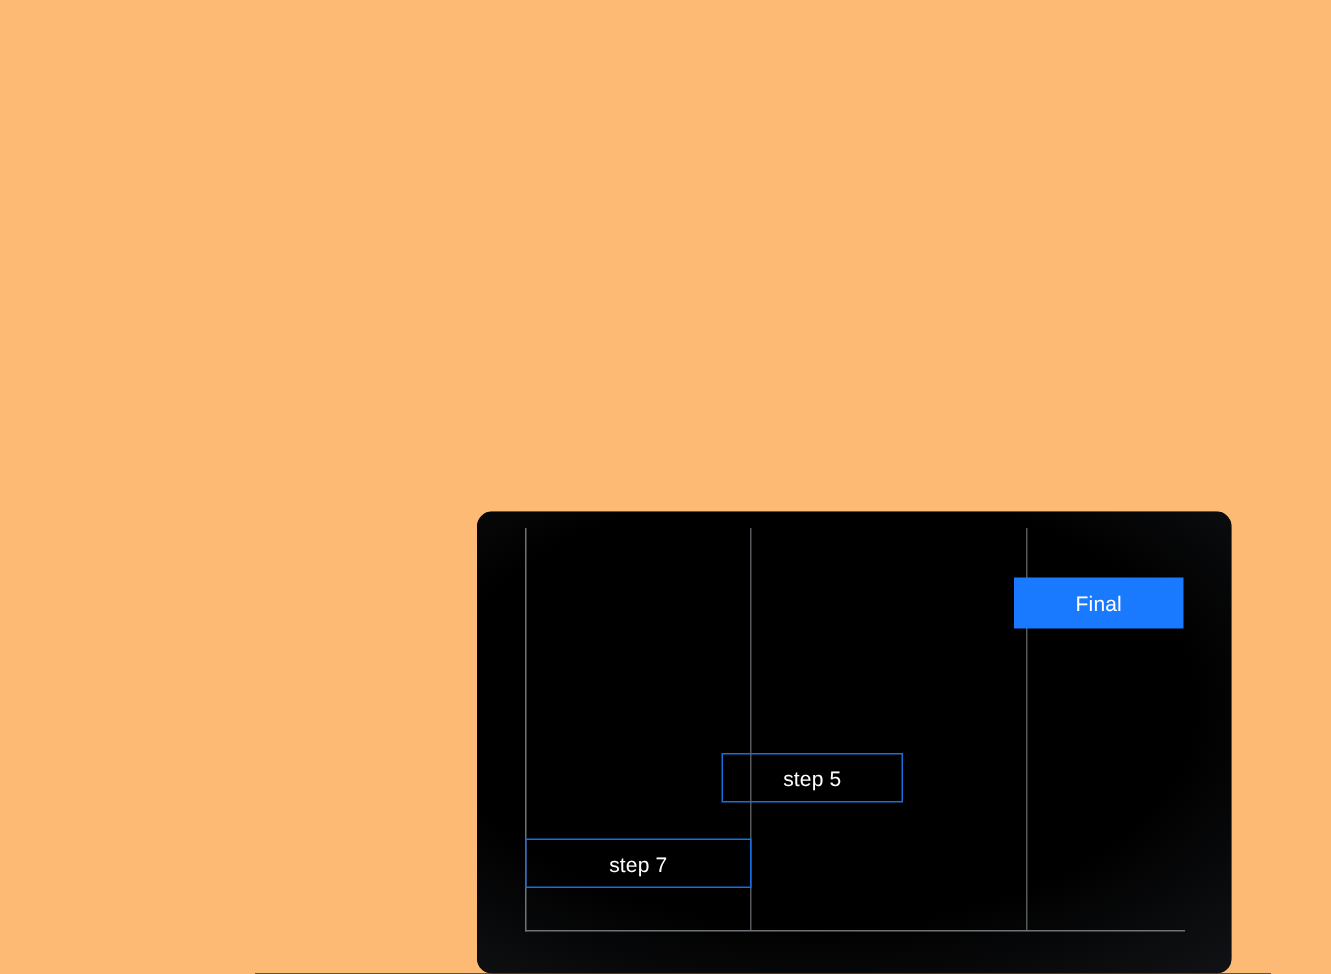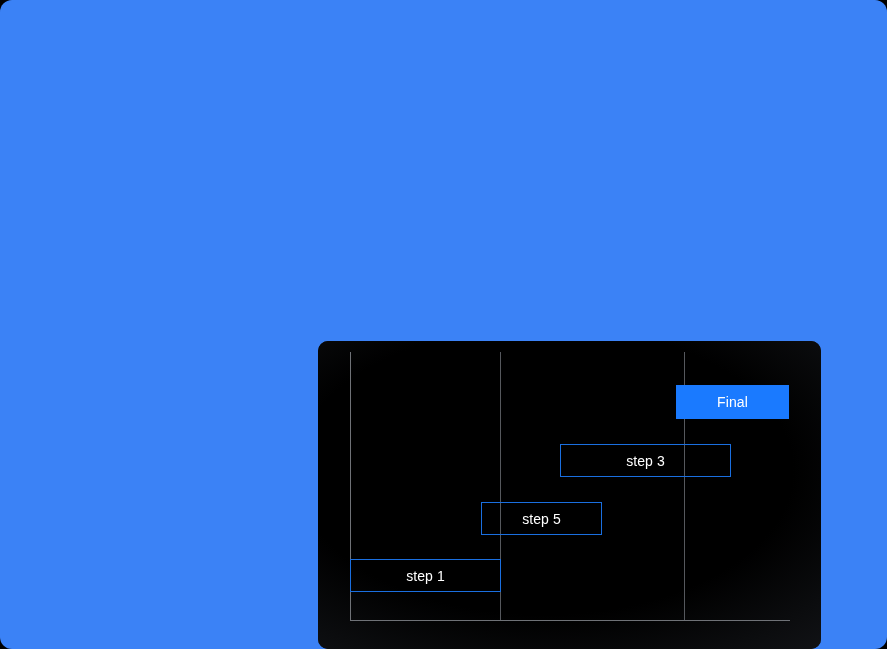--- a/index.html
+++ b/index.html
@@ -12,22 +12,21 @@
     height: 649px;
     overflow: hidden;
     font-family: "Liberation Sans", sans-serif;
     -webkit-font-smoothing: antialiased;
   }
 
   #screen {
     position: relative;
     width: 887px;
     height: 649px;
-    background: #3b82f6;
-    border-radius: 12px;
+    background: #fdba74;
   }
 
   
   .chart-panel {
     position: absolute;
     left: 318px;
     top: 341px;
     width: 503px;
     height: 308px;
     background: #1b1d21;
@@ -99,27 +98,24 @@
     <div class="gridline" style="left:182px; top:11px; height:268px;"></div>
     <div class="gridline" style="left:366px; top:11px; height:268px;"></div>
 
     <div class="axis-y" style="left:32px; top:11px; height:269px;"></div>
     <div class="axis-x" style="left:32px; top:279px; width:440px;"></div>
 
     <div class="bar filled" style="left:358px; top:44px; width:113px; height:34px;">
       <span class="bar-label">Final</span>
     </div>
 
-    <div class="bar outline" style="left:242px; top:103px; width:171px; height:33px;">
-      <span class="bar-label">step 3</span>
-    </div>
 
     <div class="bar outline" style="left:163px; top:161px; width:121px; height:33px;">
       <span class="bar-label">step 5</span>
     </div>
 
     <div class="bar outline" style="left:32px; top:218px; width:151px; height:33px;">
-      <span class="bar-label">step 1</span>
+      <span class="bar-label">step 7</span>
     </div>
 
   </div>
 
 </div>
 
 </body></html>

